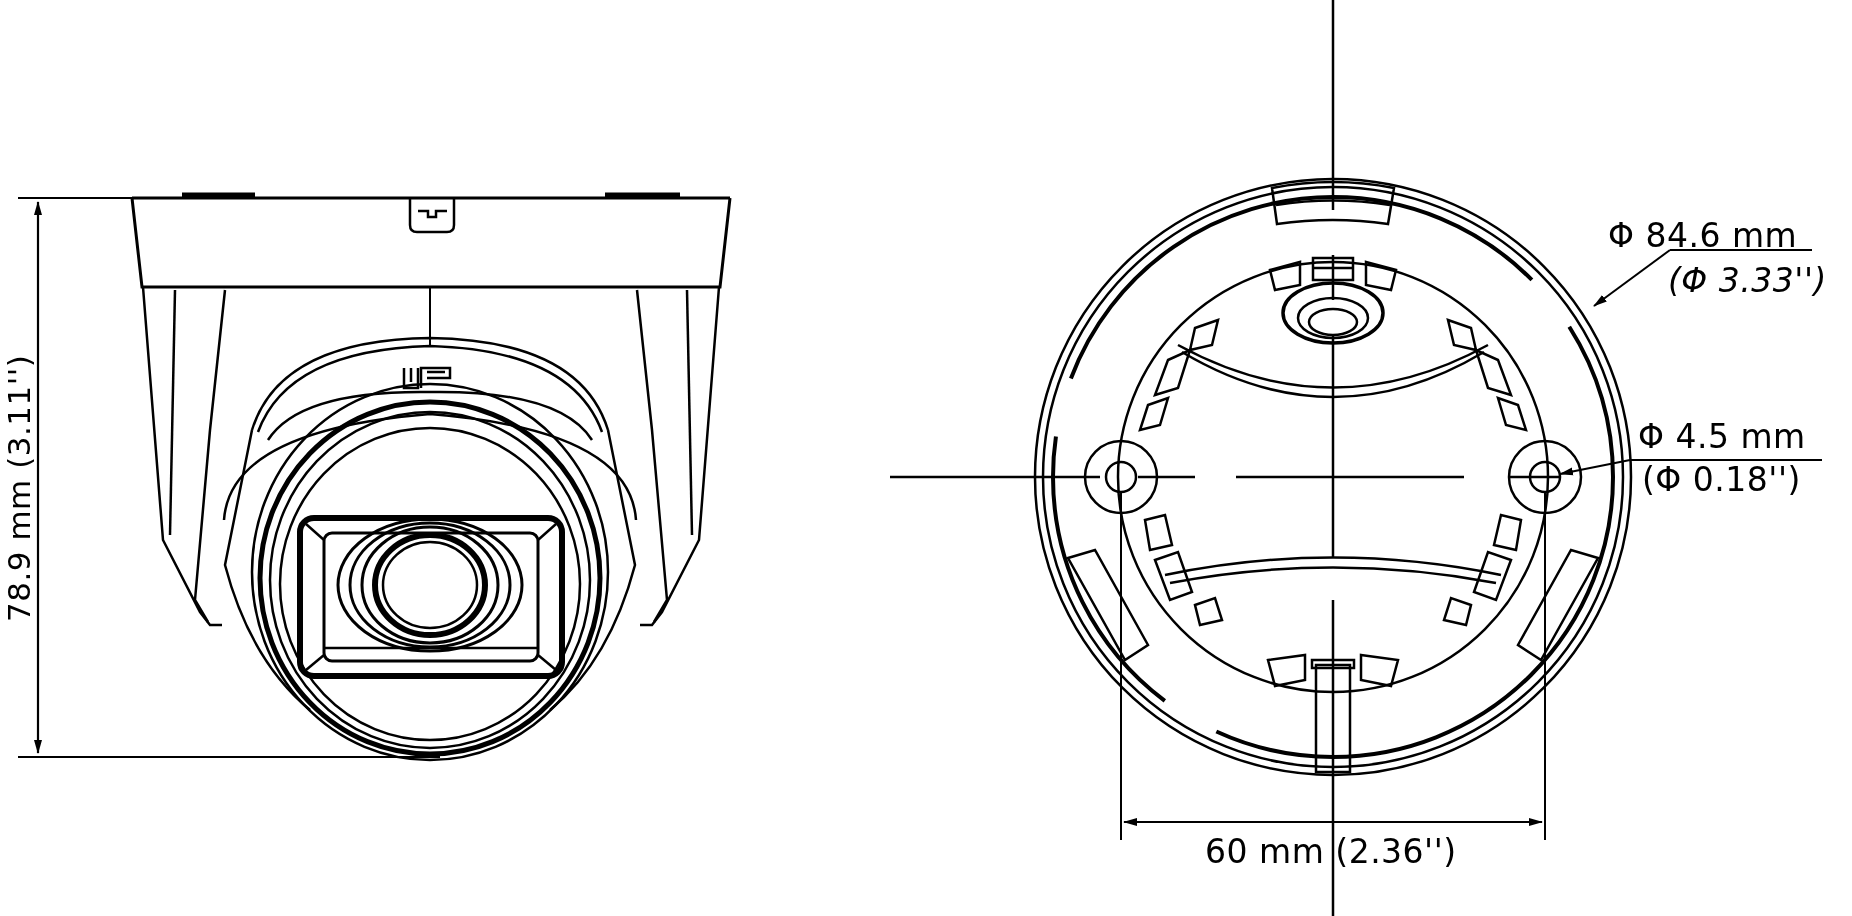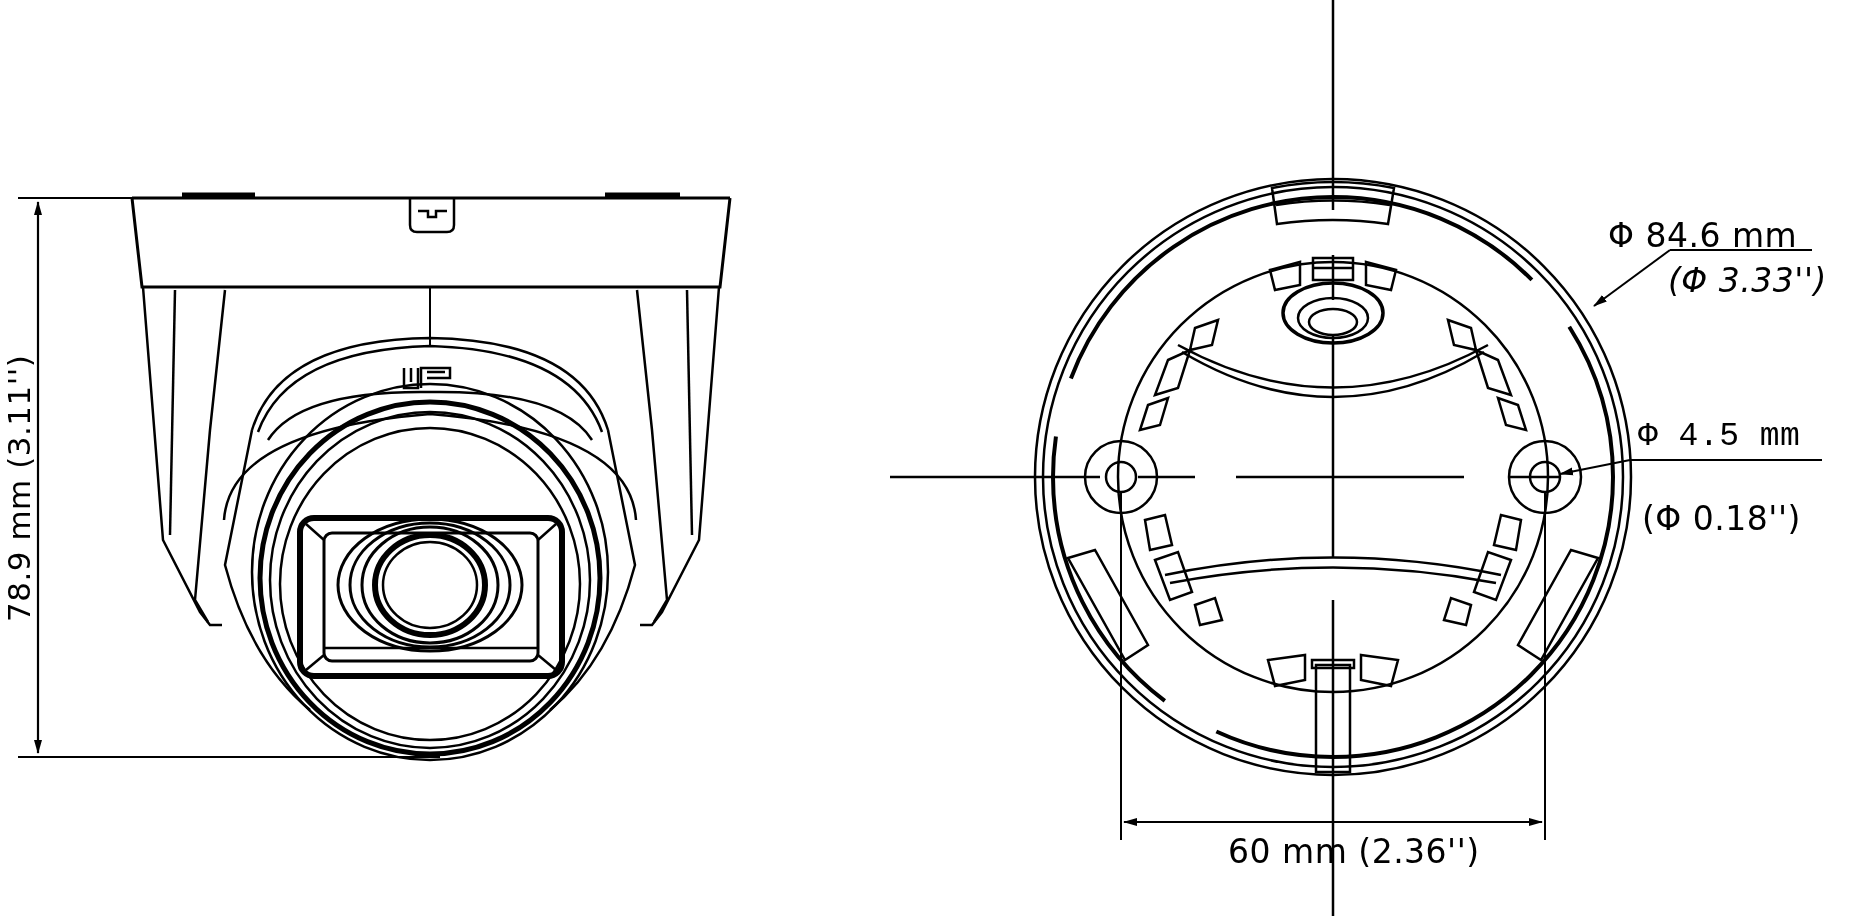--- a/index.html
+++ b/index.html
@@ -173,16 +173,16 @@
       <line class="s" stroke-width="2" x1="1630" y1="460" x2="1560" y2="474" marker-end="url(#arr)"></line>
     </g>
   </g>
 </svg>
 
 <div class="lbl rot" style="left:4px; top:622px; font-size:31px;">78.9 mm (3.11'')</div>
 
 <div class="lbl" style="left:1608px; top:212px;margin-top:7px;">Φ 84.6 mm</div>
 <div class="lbl" style="left:1668px; top:264px;font-style:italic;">(Φ 3.33'')</div>
 
-<div class="lbl" style="left:1638px; top:420px;font-family:Liberation Mono, monospace;">Φ 4.5 mm</div>
-<div class="lbl" style="left:1642px; top:502px;">(Φ 0.18'')</div>
+<div class="lbl" style="left:1638px; top:420px;">Φ 4.5 mm</div>
+<div class="lbl" style="left:1642px; top:463px;">(Φ 0.18'')</div>
 
-<div class="lbl" style="left:1205px; top:835px;margin-left:23px;">60 mm (2.36'')</div>
+<div class="lbl" style="left:1205px; top:835px;">60 mm (2.36'')</div>
 
 </body></html>

